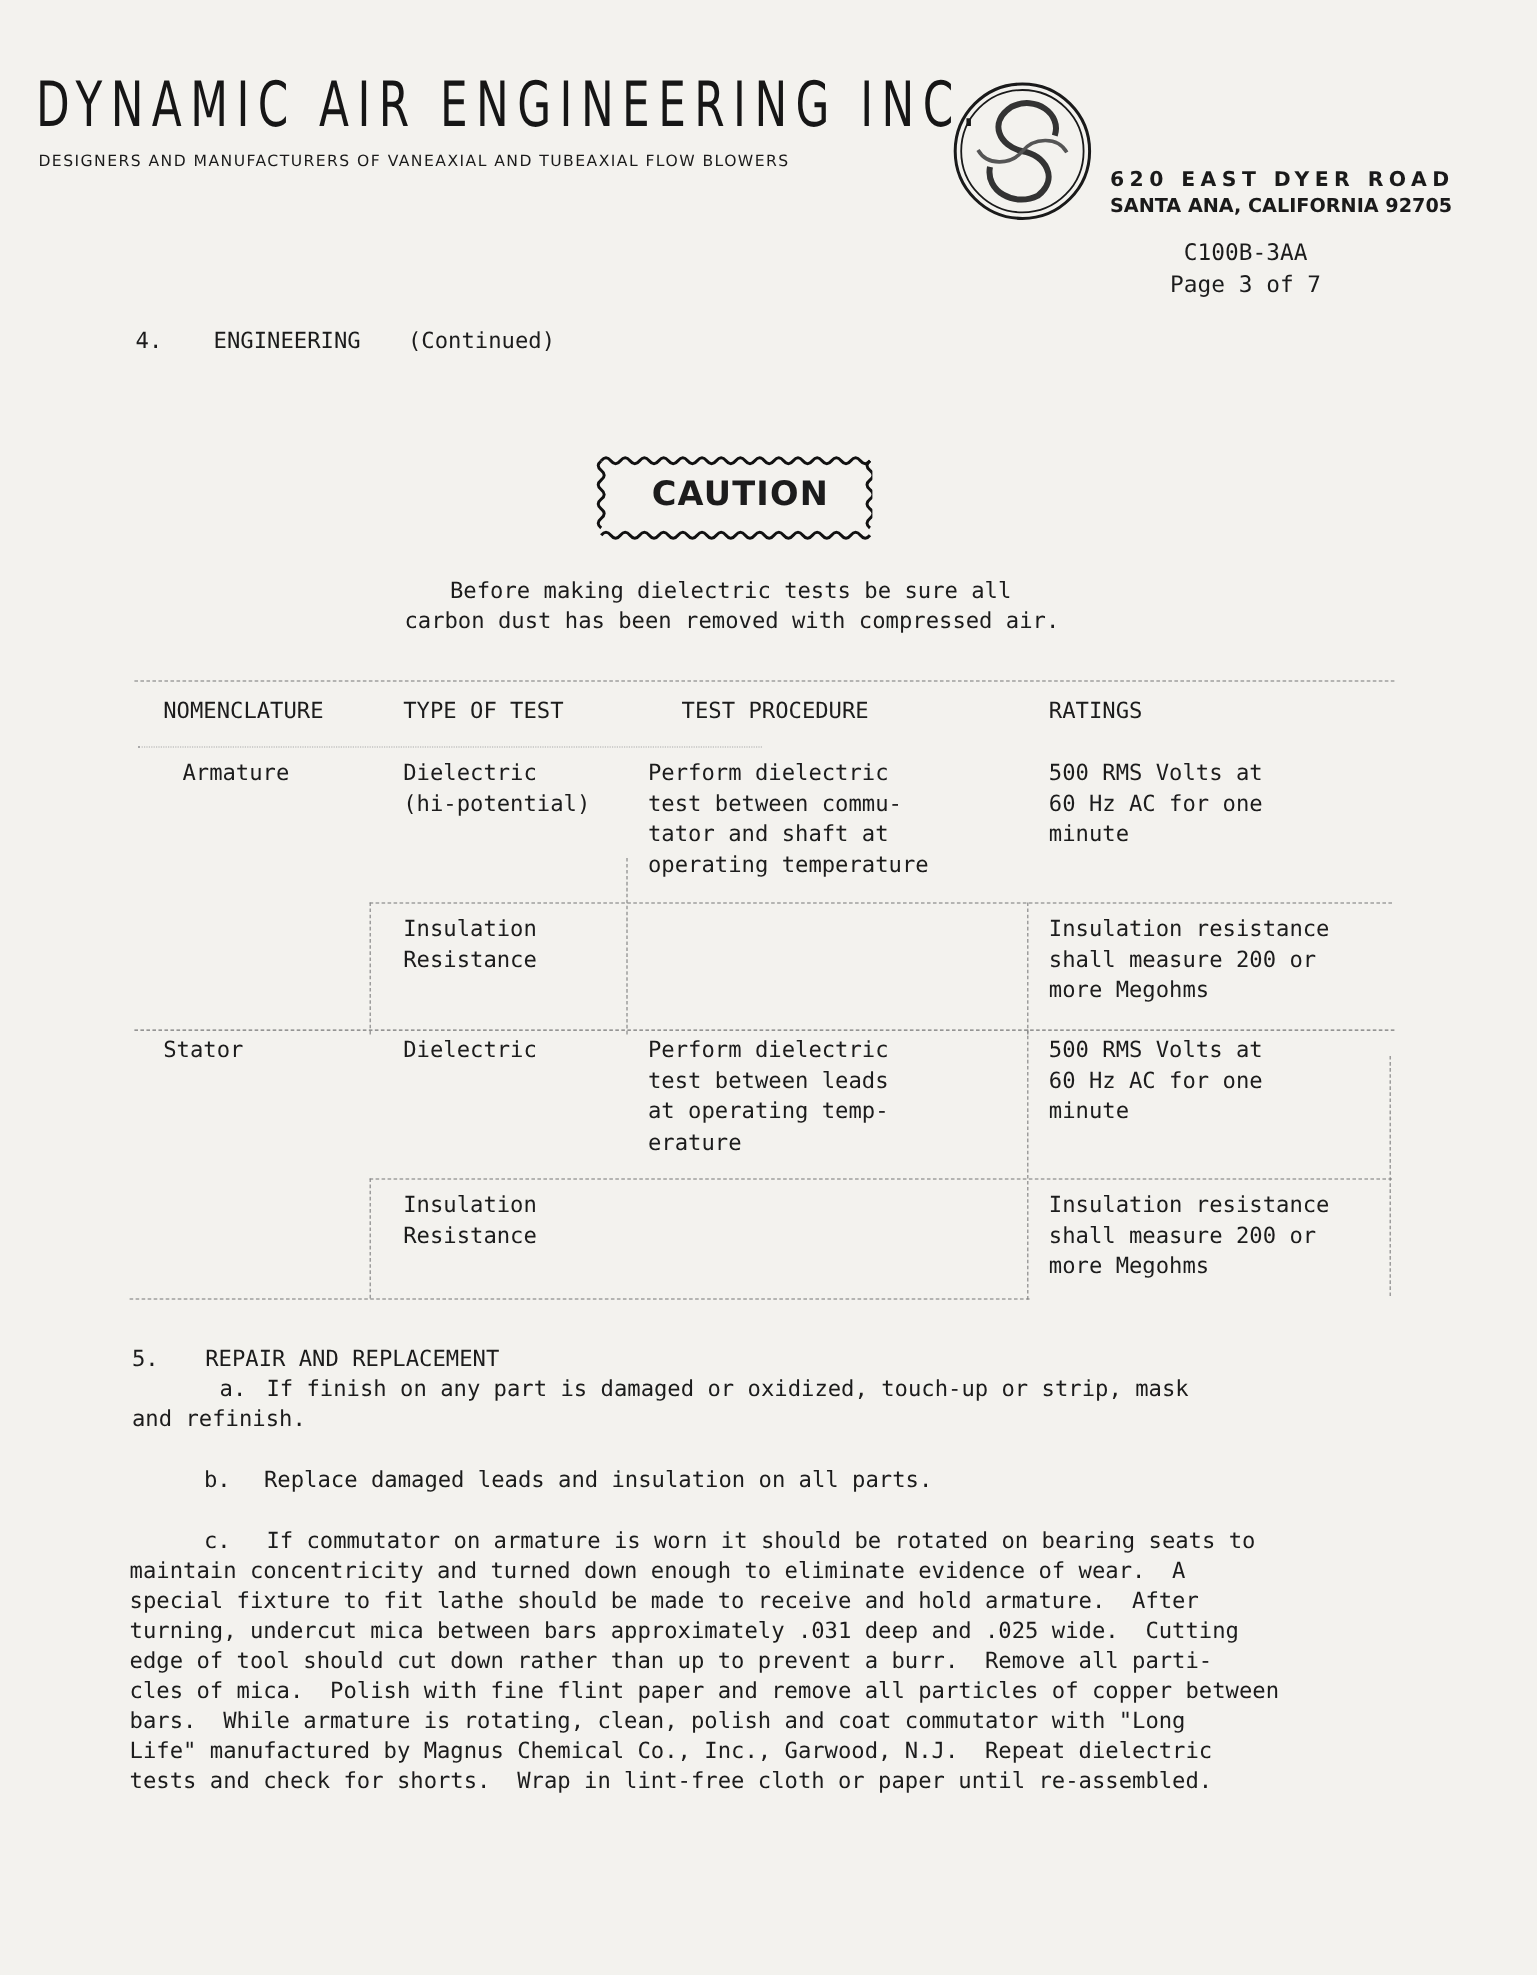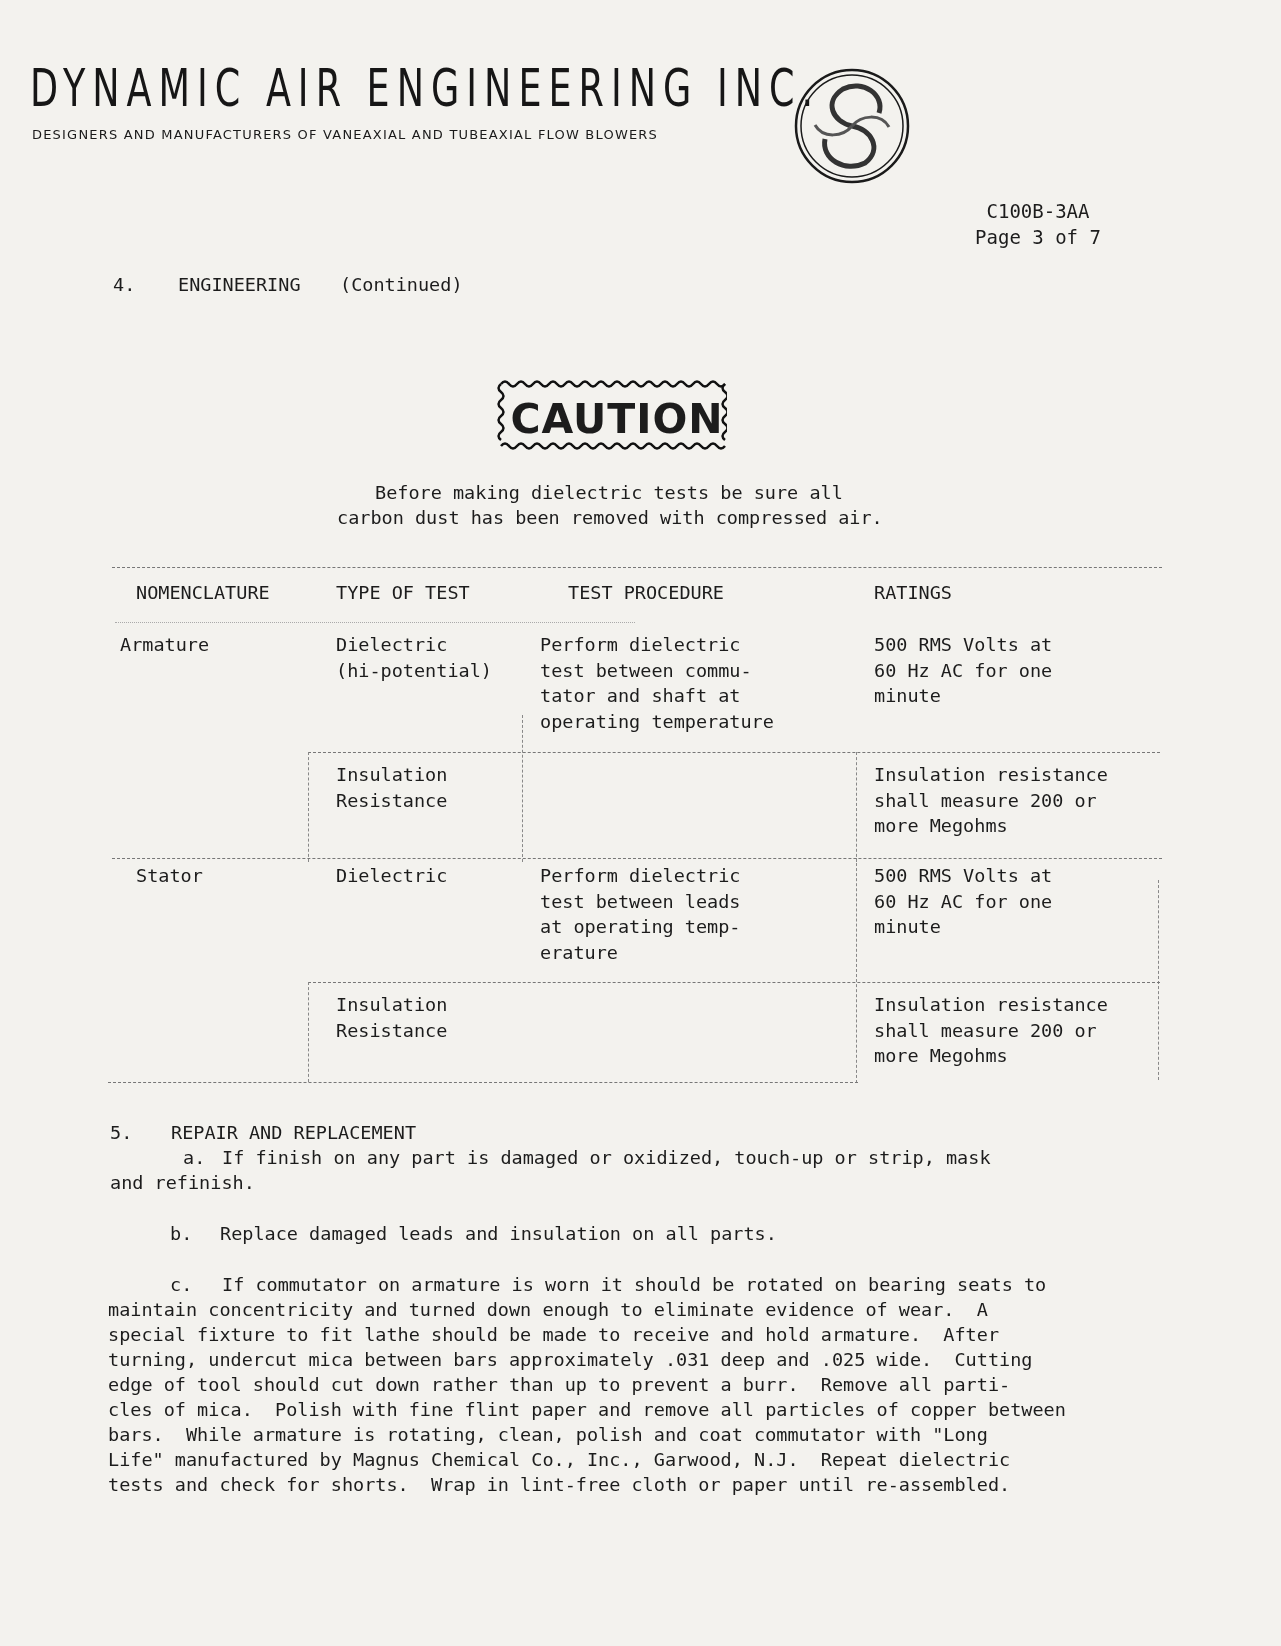--- a/index.html
+++ b/index.html
@@ -33,21 +33,21 @@
       position: absolute; left: 968px; top: 198px; text-align: center; width: 140px;
       font-family: "DejaVu Sans Mono", monospace; font-size: 19px; line-height: 26px;
     }
     .t { position: absolute; font-size: 18.5px; white-space: pre; line-height: 25.5px; }
     .caution-box {
       position: absolute; left: 495px; top: 378px; width: 232px; height: 74px;
     }
     .caution-box svg { position: absolute; inset: 0; }
     .caution-text {
       position: absolute; left: 12px; right: 0; top: 17px; text-align: center;
-      font-family: "DejaVu Sans", sans-serif; font-weight: bold; font-size: 41px;
+      font-family: "DejaVu Sans", sans-serif; font-weight: bold; font-size: 28px;
       letter-spacing: 1px;
     }
     .hline { position: absolute; border-top: 1.5px dashed #777; height: 0; }
     .vline { position: absolute; border-left: 1.5px dashed #888; width: 0; }
     .cell { position: absolute; font-size: 18.5px; line-height: 25.5px; white-space: pre; }
     .para { position: absolute; font-size: 18.5px; line-height: 25.5px; white-space: pre; }
   </style>
 </head>
 <body>
 
@@ -60,20 +60,24 @@
     <svg width="118" height="118" viewBox="0 0 118 118">
       <circle cx="59" cy="59" r="56" fill="none" stroke="#1a1a1a" stroke-width="2.5"></circle>
       <circle cx="59" cy="59" r="51" fill="none" stroke="#1a1a1a" stroke-width="1.5"></circle>
       <path d="M59 59 C 40 55, 30 35, 50 22 C 70 12, 92 28, 86 46" fill="none" stroke="#333" stroke-width="5"></path>
       <path d="M59 59 C 78 62, 90 82, 72 96 C 52 106, 28 92, 32 72" fill="none" stroke="#333" stroke-width="5"></path>
       <path d="M59 59 C 50 70, 30 72, 22 58" fill="none" stroke="#555" stroke-width="3"></path>
       <path d="M59 59 C 68 48, 88 46, 96 60" fill="none" stroke="#555" stroke-width="3"></path>
     </svg>
   </div>
 
+  <div class="address">
+    <div class="line1">620 EAST DYER ROAD</div>
+    <div class="line2">SANTA ANA, CALIFORNIA 92705</div>
+  </div>
 
   <div class="docref">
     <div>C100B-3AA</div>
     <div>Page 3 of 7</div>
   </div>
 
   <div class="t" style="left:113px; top:272px;">4.</div>
   <div class="t" style="left:178px; top:272px;">ENGINEERING</div>
   <div class="t" style="left:340px; top:272px;">(Continued)</div>
 
@@ -95,21 +99,21 @@
     <div class="hline" style="left:112px; top:567px; width:1050px;"></div>
 
     <div class="cell" style="left:136px; top:580px;">NOMENCLATURE</div>
     <div class="cell" style="left:336px; top:580px;text-align:center;">TYPE OF TEST</div>
     <div class="cell" style="left:568px; top:580px;">TEST PROCEDURE</div>
     <div class="cell" style="left:874px; top:580px;">RATINGS</div>
 
     <div class="hline" style="left:115px; top:622px; width:520px; border-top-style:dotted; border-color:#aaa;"></div>
 
     <div>
-      <div class="cell" style="left:120px; top:632px;">Armature</div>
+      <div class="cell" style="left:152px; top:632px;">Armature</div>
       <div class="cell" style="left:336px; top:632px;">Dielectric
 (hi-potential)</div>
       <div class="cell" style="left:540px; top:632px;">Perform dielectric
 test between commu-
 tator and shaft at
 operating temperature</div>
       <div class="cell" style="left:874px; top:632px;">500 RMS Volts at
 60 Hz AC for one
 minute</div>
     </div>

